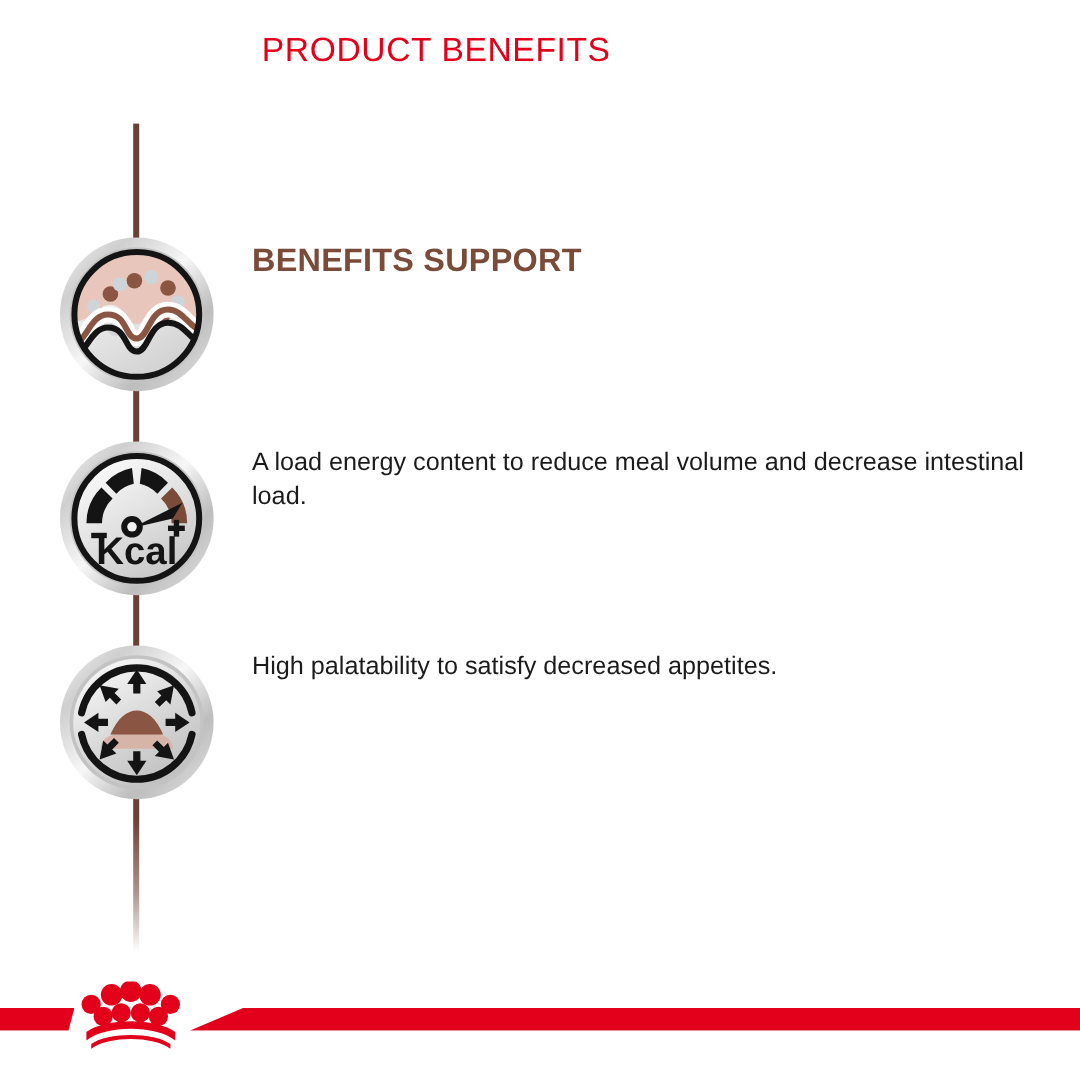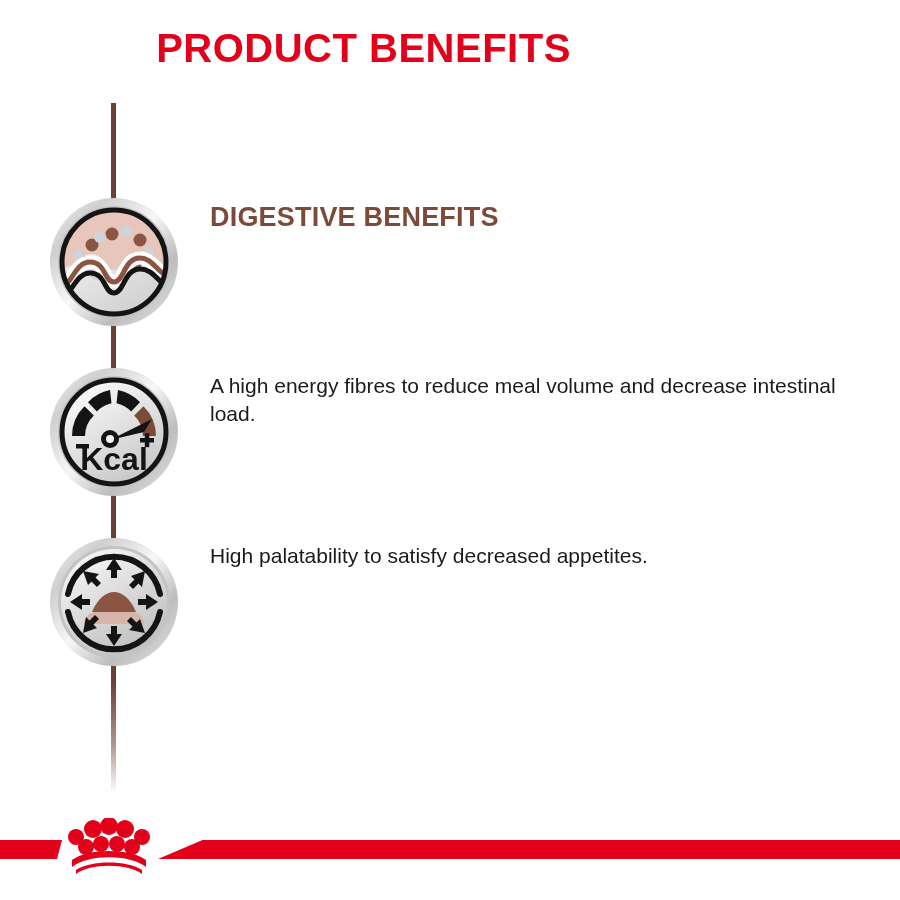--- a/index.html
+++ b/index.html
@@ -17,22 +17,22 @@
   }
 
   
   .page-title {
     position: absolute;
     top: 26px;
     left: 0;
     width: 727px;
     text-align: center;
     color: #e2001a;
-    font-size: 40px;
-    font-weight: bold;
+    font-size: 28px;
+    font-weight: normal;
     letter-spacing: 0.5px;
     font-family: "Liberation Sans", sans-serif;
   }
 
   
   .timeline {
     position: absolute;
     left: 111px;
     top: 103px;
     width: 5px;
@@ -167,21 +167,21 @@
         <path d="M10 92 C24 92 26 66 42 66 C58 66 56 86 66 86
                  C76 86 76 62 92 62 C106 62 110 80 124 80" fill="none" stroke="#8a5543" stroke-width="5" stroke-linecap="round"></path>
         <path d="M8 103 C24 103 26 77 42 77 C58 77 56 97 66 97
                  C76 97 76 73 92 73 C108 73 110 91 126 91" fill="none" stroke="#141414" stroke-width="5" stroke-linecap="round"></path>
       </g>
       <circle cx="66" cy="66" r="52" fill="none" stroke="#141414" stroke-width="5"></circle>
     </svg>
   </div>
 
   <div class="texts">
-    <p class="b-title">DIGESTIVE BENEFITS</p>
+    <p class="b-title">BENEFITS SUPPORT</p>
   </div>
 </div>
 
 <div class="benefit b1">
 
   <div class="medallion">
     <svg viewBox="0 0 132 132" width="132" height="132" aria-hidden="true">
       <defs>
         <linearGradient id="silver2" x1="0%" y1="0%" x2="100%" y2="100%">
           <stop offset="0%" stop-color="#f4f4f4"></stop>
@@ -215,21 +215,21 @@
         <rect x="96.8" y="67.2" width="4.5" height="14" fill="#141414"></rect>
       </g>
 
       <text x="66" y="104" text-anchor="middle" font-family="Liberation Sans, sans-serif" font-size="32" font-weight="bold" fill="#141414">Kcal</text>
 
       <circle cx="66" cy="66" r="52" fill="none" stroke="#141414" stroke-width="5"></circle>
     </svg>
   </div>
 
   <div class="texts">
-    <p class="b-desc">A high energy fibres to reduce meal volume and decrease intestinal load.</p>
+    <p class="b-desc">A load energy content to reduce meal volume and decrease intestinal load.</p>
   </div>
 </div>
 
 <div class="benefit b2">
 
   <div class="medallion">
     <svg viewBox="0 0 132 132" width="132" height="132" aria-hidden="true">
       <defs>
         <linearGradient id="silver3" x1="0%" y1="0%" x2="100%" y2="100%">
           <stop offset="0%" stop-color="#f4f4f4"></stop>

